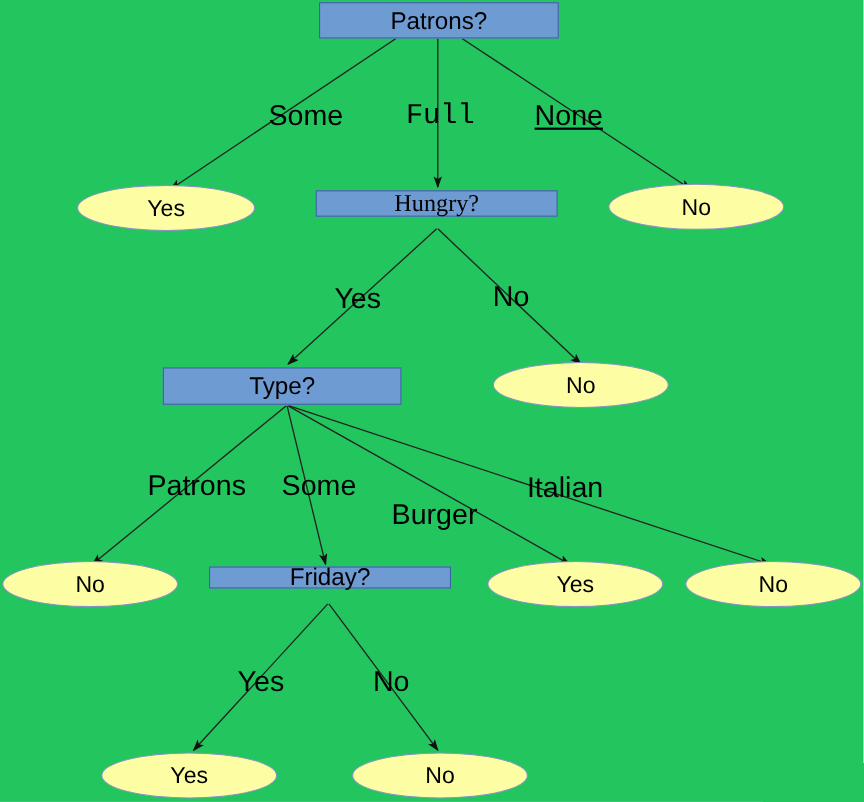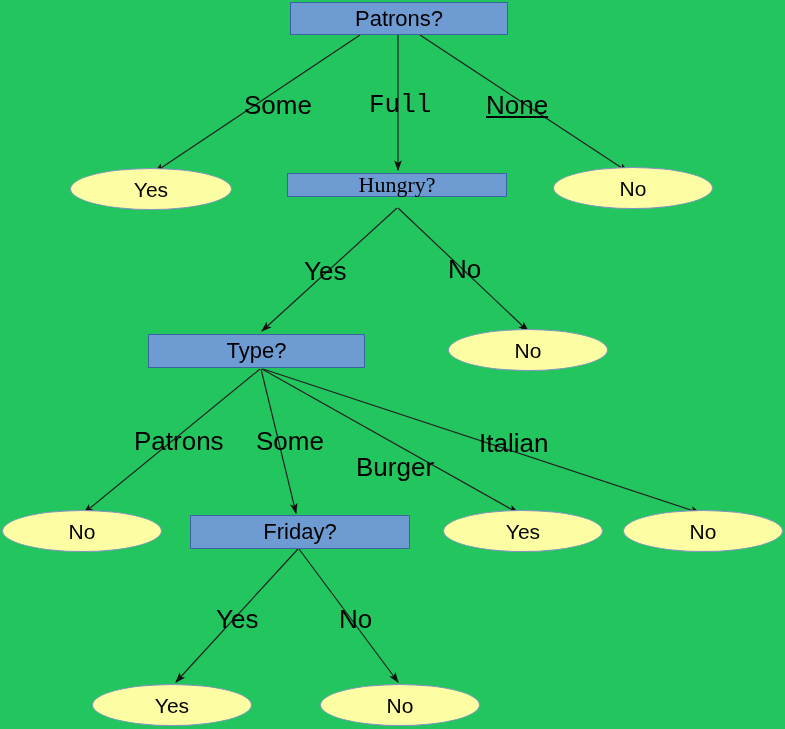--- a/index.html
+++ b/index.html
@@ -84,21 +84,21 @@
   </svg>
 
   <div id="node-layer">
       <div class="node decision" style="left: 290px; top: 2px; width: 218px; height: 33px;">Patrons?</div>
       <div class="node leaf" style="left: 70px; top: 168px; width: 162px; height: 42px;">Yes</div>
       <div class="node decision" style="left: 287px; top: 173px; width: 220px; height: 24px; font-family: Liberation Serif, serif;">Hungry?</div>
       <div class="node leaf" style="left: 553px; top: 167px; width: 160px; height: 42px;">No</div>
       <div class="node decision" style="left: 148px; top: 334px; width: 217px; height: 34px;">Type?</div>
       <div class="node leaf" style="left: 448px; top: 329px; width: 160px; height: 42px;">No</div>
       <div class="node leaf" style="left: 2px; top: 510px; width: 160px; height: 42px;">No</div>
-      <div class="node decision" style="left: 190px; top: 515px; width: 220px; height: 34px;">Friday?</div>
+      <div class="node decision" style="left: 190px; top: 515px; width: 220px; height: 20px;">Friday?</div>
       <div class="node leaf" style="left: 443px; top: 510px; width: 160px; height: 42px;">Yes</div>
       <div class="node leaf" style="left: 623px; top: 510px; width: 160px; height: 42px;">No</div>
       <div class="node leaf" style="left: 92px; top: 684px; width: 160px; height: 42px;">Yes</div>
       <div class="node leaf" style="left: 320px; top: 684px; width: 160px; height: 42px;">No</div>
     </div>
   <div id="label-layer">
       <div class="edge-label" style="left: 244px; top: 92px;">Some</div>
       <div class="edge-label" style="left: 369px; top: 92px; font-family: Liberation Mono, monospace;">Full</div>
       <div class="edge-label" style="left: 486px; top: 92px; text-decoration: underline;">None</div>
       <div class="edge-label" style="left: 304px; top: 258px;">Yes</div>

